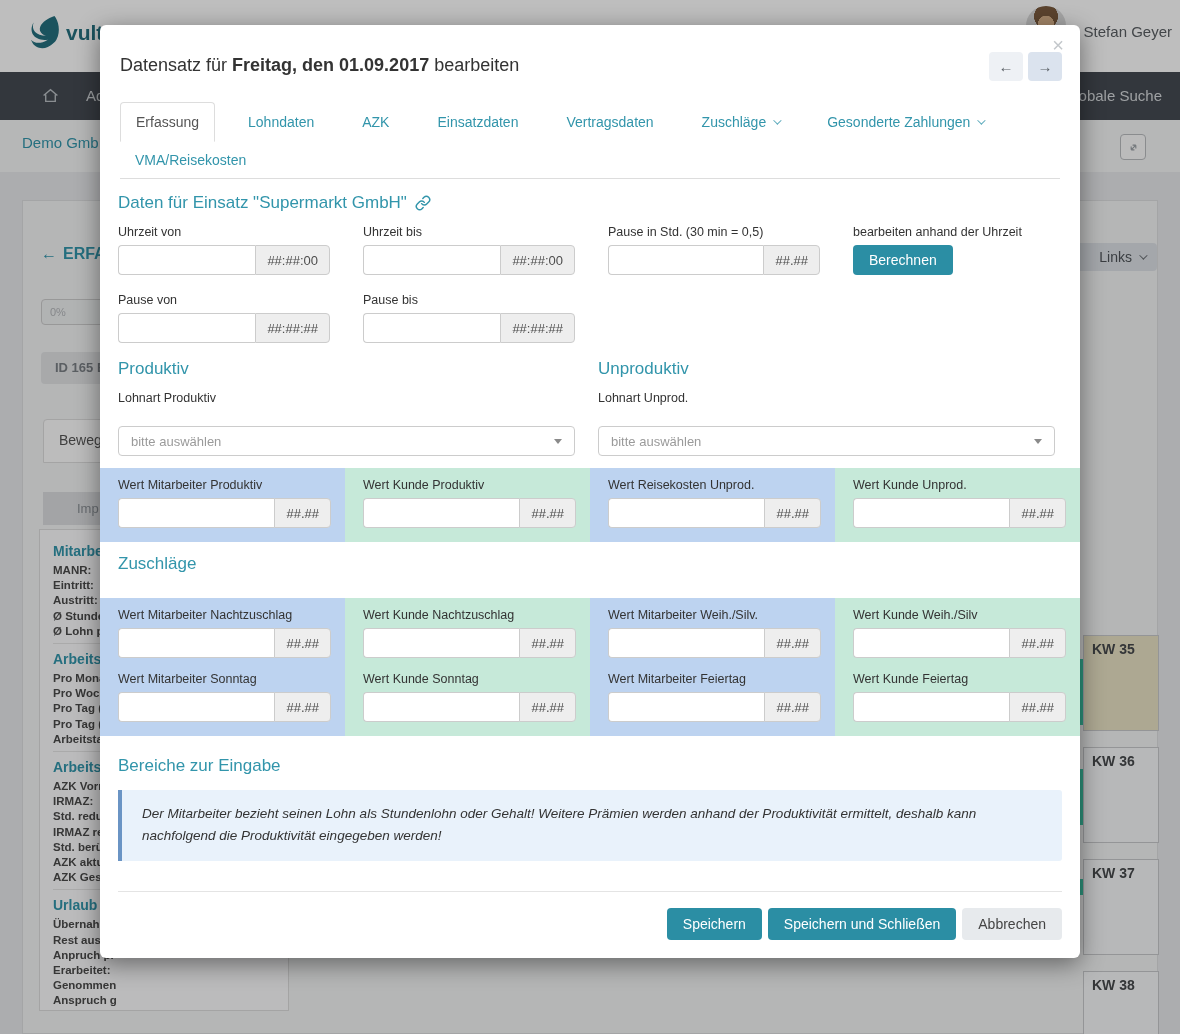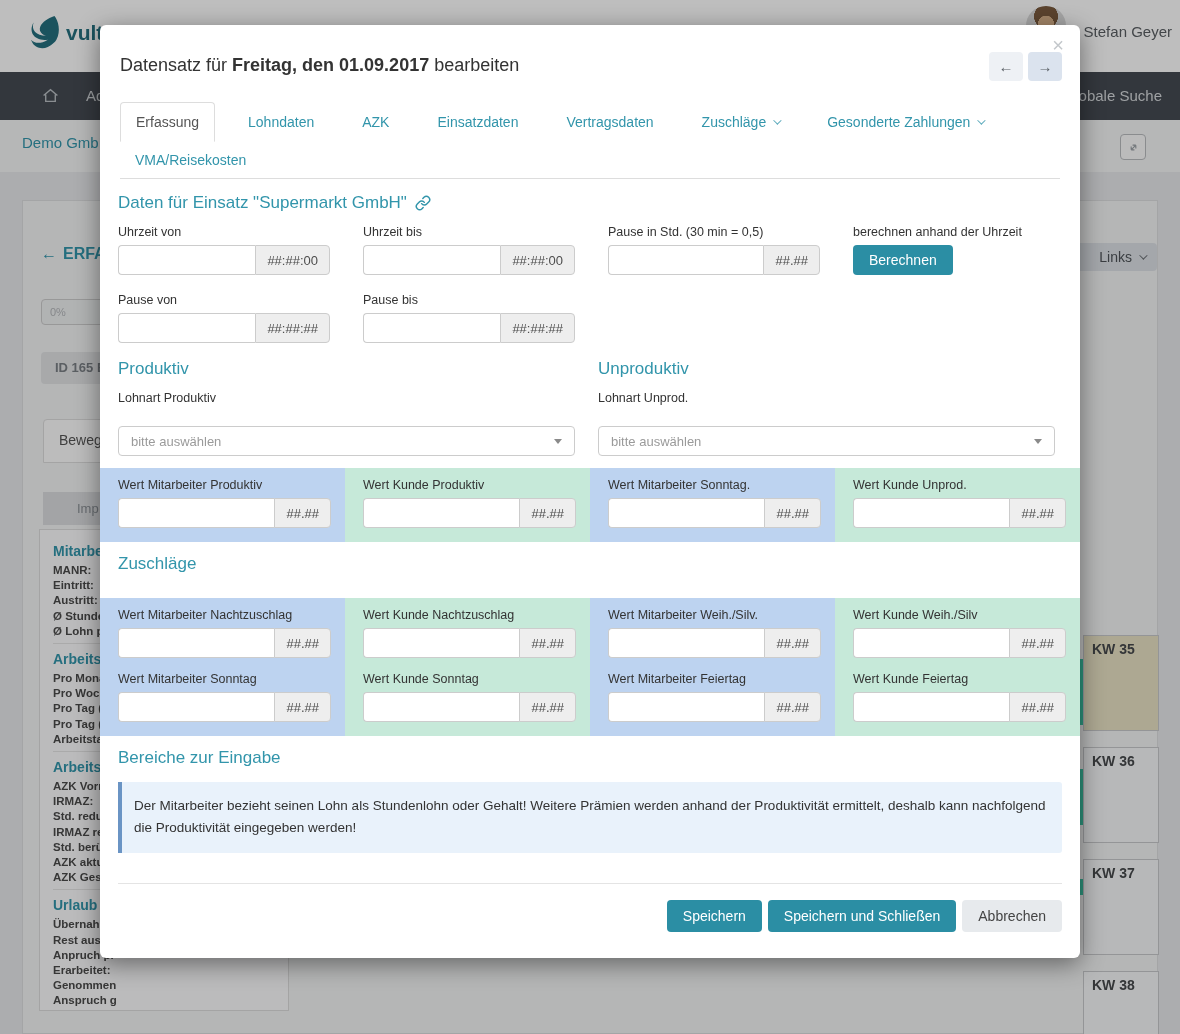--- a/index.html
+++ b/index.html
@@ -82,22 +82,22 @@
   .sel-text{flex:1;font-size:13px;color:#9a9a9a;}
   .sel-caret{width:0;height:0;border-left:4px solid transparent;border-right:4px solid transparent;border-top:5px solid #8a8a8a;}
   .band{display:flex;margin:12px -18px 0;}
   .bcol{width:245px;padding:10px 14px 14px 18px;}
   .bcol.blue{background:var(--band-blue);}
   .bcol.green{background:var(--band-green);}
   .bcol .fcol{width:100%;}
   .bcol .fcol + .fcol{margin-top:14px;}
   .white-gap{padding:12px 0;}
   .sub-head2{color:var(--accent);font-size:17px;font-weight:normal;}
-  .bereiche-head{margin-top:12px;}
-  .info-box{margin-top:14px;background:var(--info-bg);border-left:4px solid var(--info-border);border-radius:0 3px 3px 0;padding:13px 12px;font-size:13.5px;color:#333;line-height:1.65;}
+  .bereiche-head{margin-top:20px;}
+  .info-box{margin-top:14px;background:var(--info-bg);border-left:4px solid var(--info-border);border-radius:0 3px 3px 0;padding:13px 20px;font-size:13.5px;color:#333;line-height:1.65;font-style:italic;}
   .divider{margin-top:30px;border-top:1px solid #e4e4e4;}
   .modal-footer{padding:16px 0 12px;display:flex;justify-content:flex-end;gap:6px;}
   .link-icon svg{display:block;}
 </style>
 </head>
 <body>
 
 <div class="page">
 
   <div class="bg">
@@ -272,21 +272,21 @@
             </div>
           </div>
           <div class="fcol">
             <div class="flabel">Pause in Std. (30 min = 0,5)</div>
             <div class="igroup">
               <input class="finput" style="">
               <span class="addon">##.##</span>
             </div>
           </div>
           <div class="fcol" id="berechnen-col">
-          <div class="flabel">berechnen anhand der Uhrzeit</div>
+          <div class="flabel">bearbeiten anhand der Uhrzeit</div>
           <button class="btn teal small">Berechnen</button>
         </div>
       </div>
 
       <div class="frow" id="pause-row">
           <div class="fcol">
             <div class="flabel">Pause von</div>
             <div class="igroup">
               <input class="finput" style="">
               <span class="addon">##:##:##</span>
@@ -334,21 +334,21 @@
             <div class="fcol">
               <div class="flabel">Wert Kunde Produktiv</div>
               <div class="igroup">
                 <input class="finput" style="">
                 <span class="addon">##.##</span>
               </div>
             </div>
           </div>
           <div class="bcol blue">
             <div class="fcol">
-              <div class="flabel">Wert Mitarbeiter Sonntag.</div>
+              <div class="flabel">Wert Reisekosten Unprod.</div>
               <div class="igroup">
                 <input class="finput" style="">
                 <span class="addon">##.##</span>
               </div>
             </div>
           </div>
           <div class="bcol green">
             <div class="fcol">
               <div class="flabel">Wert Kunde Unprod.</div>
               <div class="igroup">

